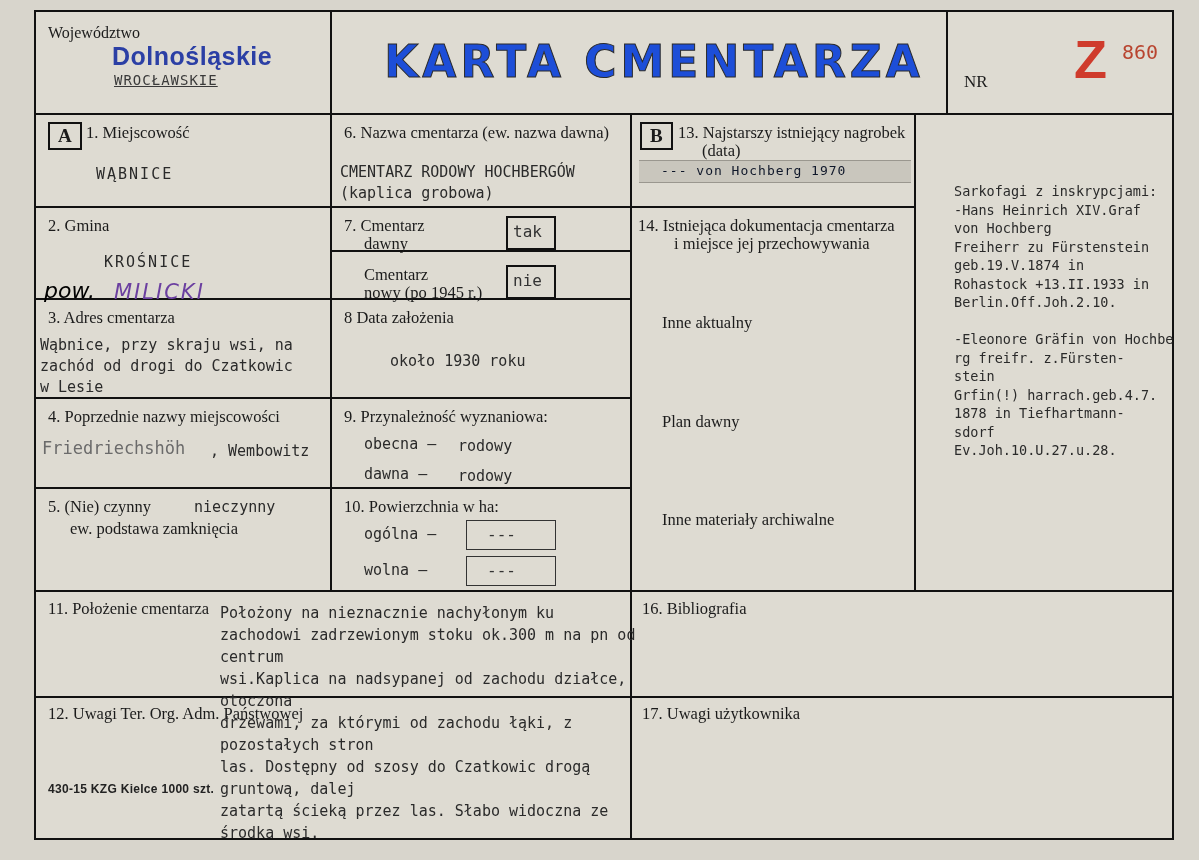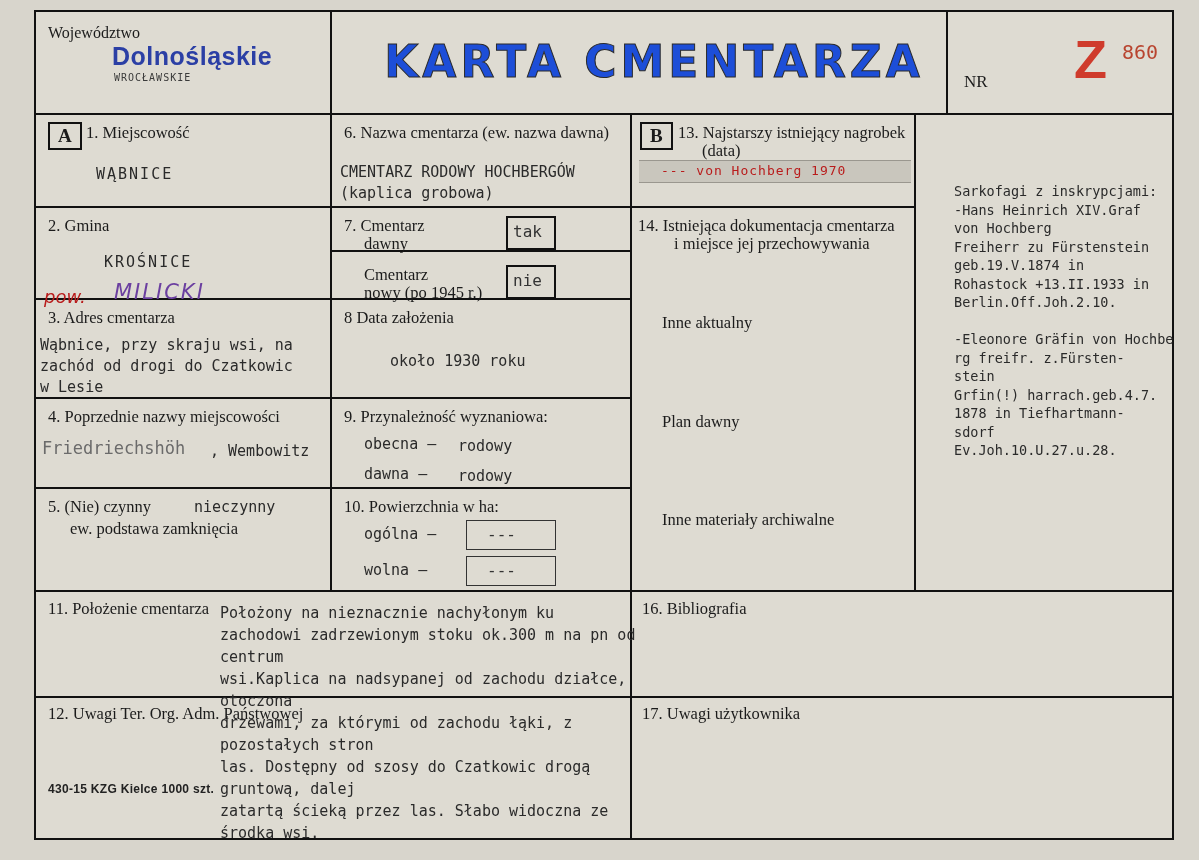--- a/index.html
+++ b/index.html
@@ -20,42 +20,42 @@
   .ln{position:absolute;background:#111;}
   .h{height:2px;}
   .v{width:2px;}
   .hand{font-family:"DejaVu Sans Mono", monospace;font-size:15px;color:#2a2a2a;letter-spacing:0px;}
   .hand-sm{font-family:"DejaVu Sans Mono", monospace;font-size:13.5px;color:#2a2a2a;}
   .grey{color:#6b6b6b;}
 
   
   #hdr-woj{position:absolute;left:14px;top:14px;font-size:16px;}
   #hdr-dolno{position:absolute;left:78px;top:32px;font-family:"Liberation Sans",sans-serif;font-weight:bold;font-size:25px;color:#2b3fa5;letter-spacing:.5px;}
-  #hdr-wroc{position:absolute;left:80px;top:62px;font-family:"DejaVu Sans Mono",monospace;font-size:10px;color:#3a3a3a;letter-spacing:1px;}
+  #hdr-wroc{position:absolute;left:80px;top:62px;font-family:"DejaVu Sans Mono",monospace;font-size:14px;color:#3a3a3a;letter-spacing:1px;text-decoration:underline;}
   #title{position:absolute;left:330px;top:26px;width:580px;text-align:center;
         font-family:"DejaVu Sans",sans-serif;font-weight:bold;font-size:44px;letter-spacing:4px;color:#1d4ed8;
         -webkit-text-stroke:1px #2b2b2b;}
   #nr-label{position:absolute;left:930px;top:62px;font-size:17px;}
   #nr-val{position:absolute;left:1040px;top:18px;font-family:"Liberation Sans",sans-serif;font-weight:bold;font-size:54px;color:#cf3b2c;}
   #nr-sub{position:absolute;left:1088px;top:30px;font-family:"DejaVu Sans Mono",monospace;font-size:20px;color:#b8442f;}
 
   .boxletter{position:absolute;border:2px solid #111;padding:1px 8px;font-family:"Liberation Serif",serif;font-weight:bold;font-size:19px;}
 
   .fieldlabel{position:absolute;font-size:16.5px;line-height:19px;}
   .value{position:absolute;}
 
   .tickbox{position:absolute;border:2px solid #111;width:46px;height:30px;}
   .tickbox span{position:absolute;left:5px;top:4px;font-family:"DejaVu Sans Mono",monospace;font-size:16px;color:#333;}
   .dashbox{position:absolute;border:1.5px solid #333;width:88px;height:28px;}
   .dashbox span{position:absolute;left:20px;top:4px;font-family:"DejaVu Sans Mono",monospace;font-size:16px;color:#333;}
 
   #footer{position:absolute;left:14px;top:772px;font-family:"Liberation Sans",sans-serif;font-weight:bold;font-size:12px;color:#222;letter-spacing:.3px;}
 
   #strip{position:absolute;left:605px;top:150px;width:272px;height:21px;background:#c9c6bd;border-top:1px solid #9a978f;border-bottom:1px solid #9a978f;}
-  #strip span{position:absolute;left:22px;top:2px;font-family:"DejaVu Sans Mono",monospace;font-size:13px;color:#b91c1c;letter-spacing:1px;}
+  #strip span{position:absolute;left:22px;top:2px;font-family:"DejaVu Sans Mono",monospace;font-size:13px;color:#0f172a;letter-spacing:1px;}
 </style>
 </head>
 <body>
 
 <div class="sheet">
 
   <div class="ln h" style="left:0;top:0;width:1140px;"></div>
   <div class="ln h" style="left:0;top:828px;width:1140px;"></div>
   <div class="ln v" style="left:0;top:0;height:830px;"></div>
   <div class="ln v" style="left:1138px;top:0;height:830px;"></div>
@@ -95,21 +95,21 @@
     <span>1.</span>
     <span>Miejscowość</span>
   </div>
   <div class="value hand" style="left:62px;top:155px;letter-spacing:2px;">WĄBNICE</div>
 
   <div class="fieldlabel" style="left:14px;top:206px;">
     <span>2.</span>
     <span>Gmina</span>
   </div>
   <div class="value hand" style="left:70px;top:243px;letter-spacing:2px;">KROŚNICE</div>
-  <div class="value" style="left:10px;top:268px;font-family:'DejaVu Sans',sans-serif;font-style:italic;font-size:18px;color:#b91c1c;margin-top:8px;">pow.</div>
+  <div class="value" style="left:10px;top:268px;font-family:'DejaVu Sans',sans-serif;font-style:italic;font-size:22px;color:#000000;">pow.</div>
   <div class="value" style="left:80px;top:270px;font-family:'DejaVu Sans',sans-serif;font-style:italic;font-size:21px;color:#6b3fa0;letter-spacing:2px;">MILICKI</div>
 
   <div class="fieldlabel" style="left:14px;top:298px;">
     <span>3.</span>
     <span>Adres cmentarza</span>
   </div>
   <div class="value hand" style="left:6px;top:325px;width:290px;white-space:pre-line;line-height:21px;">Wąbnice, przy skraju wsi, na
 zachód od drogi do Czatkowic
 w Lesie</div>
 

